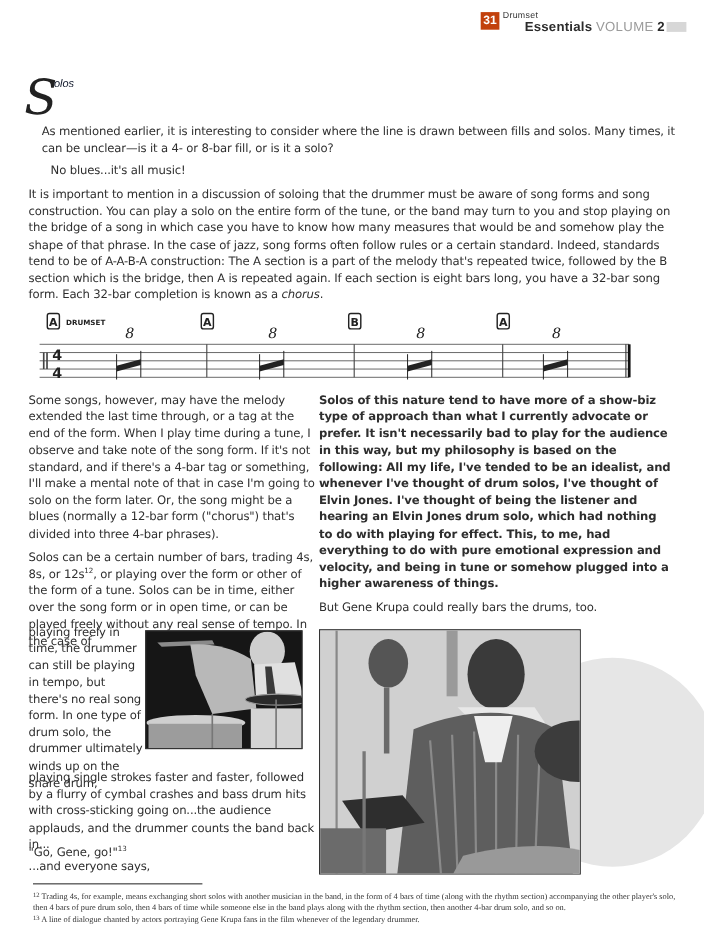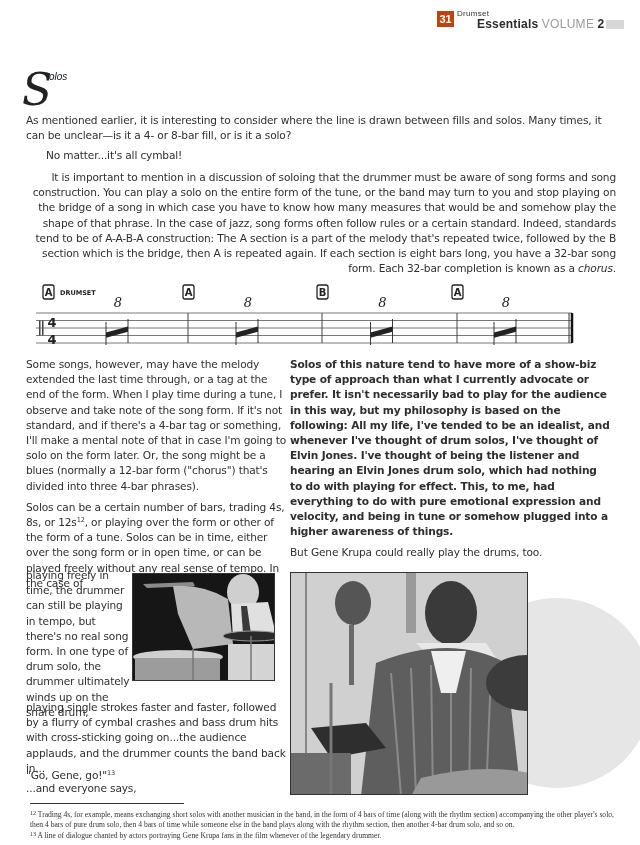--- a/index.html
+++ b/index.html
@@ -22,23 +22,23 @@
     #hdr-title .vol { color: #9a9a9a; letter-spacing: 0.3px; }
     #hdr-title .num { font-weight: bold; color: #2b2b2b; }
     #hdr-title .bar { display: inline-block; width: 18px; height: 9px; background: #d7d7d7; margin-left: 2px; vertical-align: -1px; }
 
     
     #heading { left: 22px; top: 68px; }
     #heading .cap { font-family: "DejaVu Serif", serif; font-size: 44px; line-height: 44px; color: #222; font-style: italic; }
     #heading .rest { font-family: "Liberation Sans", sans-serif; font-style: italic; font-size: 10px; position: absolute; left: 27px; top: 3px; color: #0f172a; }
 
     .p { font-size: 10.6px; line-height: 15.2px; color: #2e2e2e; font-family: "DejaVu Sans", sans-serif; letter-spacing: -0.15px; }
-    #p-intro { left: 26px; top: 113px; width: 590px; }
+    #p-intro { left: 38px; top: 113px; width: 590px; }
     #p-nomatter { left: 46px; top: 148px; }
-    #p-songform { left: 26px; top: 170px; width: 590px; text-align: right; }
+    #p-songform { left: 26px; top: 170px; width: 590px; }
 
     
     #staff-svg { left: 0; top: 280px; }
 
     #col-left { left: 26px; top: 357px; width: 262px; }
     #col-left-narrow { left: 26px; top: 568px; width: 105px; }
     #col-left-wide { left: 26px; top: 684px; width: 262px; margin-top: 16px; }
     #p-everyone { left: 26px; top: 741px; margin-top: 40px; }
     #p-go { left: 26px; top: 768px; }
 
@@ -78,21 +78,21 @@
   <span class="vol">VOLUME</span>
   <span class="num">2</span><span class="bar"></span>
 </div>
 
 <div id="heading" class="abs">
   <span class="cap">S</span>
   <span class="rest">olos</span>
 </div>
 
 <div id="p-intro" class="abs p">As mentioned earlier, it is interesting to consider where the line is drawn between fills and solos. Many times, it can be unclear—is it a 4- or 8-bar fill, or is it a solo?</div>
-<div id="p-nomatter" class="abs p">No matter...it's all cymbal!</div>
+<div id="p-nomatter" class="abs p">No blues...it's all music!</div>
 <div id="p-songform" class="abs p"><span>It is important to mention in a discussion of soloing that the drummer must be aware of song forms and song construction. You can play a solo on the entire form of the tune, or the band may turn to you and stop playing on the bridge of a song in which case you have to know how many measures that would be and somehow play the shape of that phrase. In the case of jazz, song forms often follow rules or a certain standard. Indeed, standards tend to be of A-A-B-A construction: The A section is a part of the melody that's repeated twice, followed by the B section which is the bridge, then A is repeated again. If each section is eight bars long, you have a 32-bar song form. Each 32-bar completion is known as a </span><i>chorus</i><span>.</span></div>
 
 <svg id="staff-svg" class="abs" width="640" height="70">
   <g id="staff-lines">
       <line x1="36" x2="572" y1="33" y2="33" stroke="#555" stroke-width="0.8"></line>
       <line x1="36" x2="572" y1="40.5" y2="40.5" stroke="#555" stroke-width="0.8"></line>
       <line x1="36" x2="572" y1="48" y2="48" stroke="#555" stroke-width="0.8"></line>
       <line x1="36" x2="572" y1="55.5" y2="55.5" stroke="#555" stroke-width="0.8"></line>
       <line x1="36" x2="572" y1="63" y2="63" stroke="#555" stroke-width="0.8"></line>
       <line x1="569" x2="569" y1="33" y2="63" stroke="#333" stroke-width="1"></line>
@@ -154,21 +154,21 @@
     <ellipse cx="120" cy="62" rx="30" ry="5" fill="#2a2a2a" stroke="#999" stroke-width="1"></ellipse>
     <ellipse cx="45" cy="83" rx="45" ry="7" fill="#cfcfcf"></ellipse>
     <rect x="2" y="84" width="85" height="22" fill="#9c9c9c"></rect>
     <rect x="95" y="70" width="48" height="38" fill="#d4d4d4"></rect>
     <line x1="60" y1="75" x2="60" y2="108" stroke="#777" stroke-width="1.5"></line>
     <line x1="118" y1="62" x2="118" y2="108" stroke="#777" stroke-width="1.5"></line>
   </svg>
 </div>
 
 <div id="watermark" class="abs"></div>
-<div id="p-krupa" class="abs p">But Gene Krupa could really play the drums, too.</div>
+<div id="p-krupa" class="abs p">But Gene Krupa could really bars the drums, too.</div>
 <div id="col-right" class="abs p">Solos of this nature tend to have more of a show-biz type of approach than what I currently advocate or prefer. It isn't necessarily bad to play for the audience in this way, but my philosophy is based on the following: All my life, I've tended to be an idealist, and whenever I've thought of drum solos, I've thought of Elvin Jones. I've thought of being the listener and hearing an Elvin Jones drum solo, which had nothing to do with playing for effect. This, to me, had everything to do with pure emotional expression and velocity, and being in tune or somehow plugged into a higher awareness of things.</div>
 <div id="photo-elvin" class="abs">
   <svg width="238" height="223" viewBox="0 0 238 223">
     <rect width="238" height="223" fill="#c9c9c9"></rect>
     <rect x="0" y="0" width="238" height="223" fill="#d8d8d8" opacity="0.5"></rect>
     <line x1="15" y1="0" x2="15" y2="223" stroke="#888" stroke-width="2"></line>
     <ellipse cx="62" cy="30" rx="18" ry="22" fill="#555"></ellipse>
     <rect x="58" y="52" width="5" height="60" fill="#6a6a6a"></rect>
     <rect x="115" y="0" width="10" height="60" fill="#9a9a9a"></rect>
     <ellipse cx="160" cy="40" rx="26" ry="32" fill="#3a3a3a"></ellipse>

